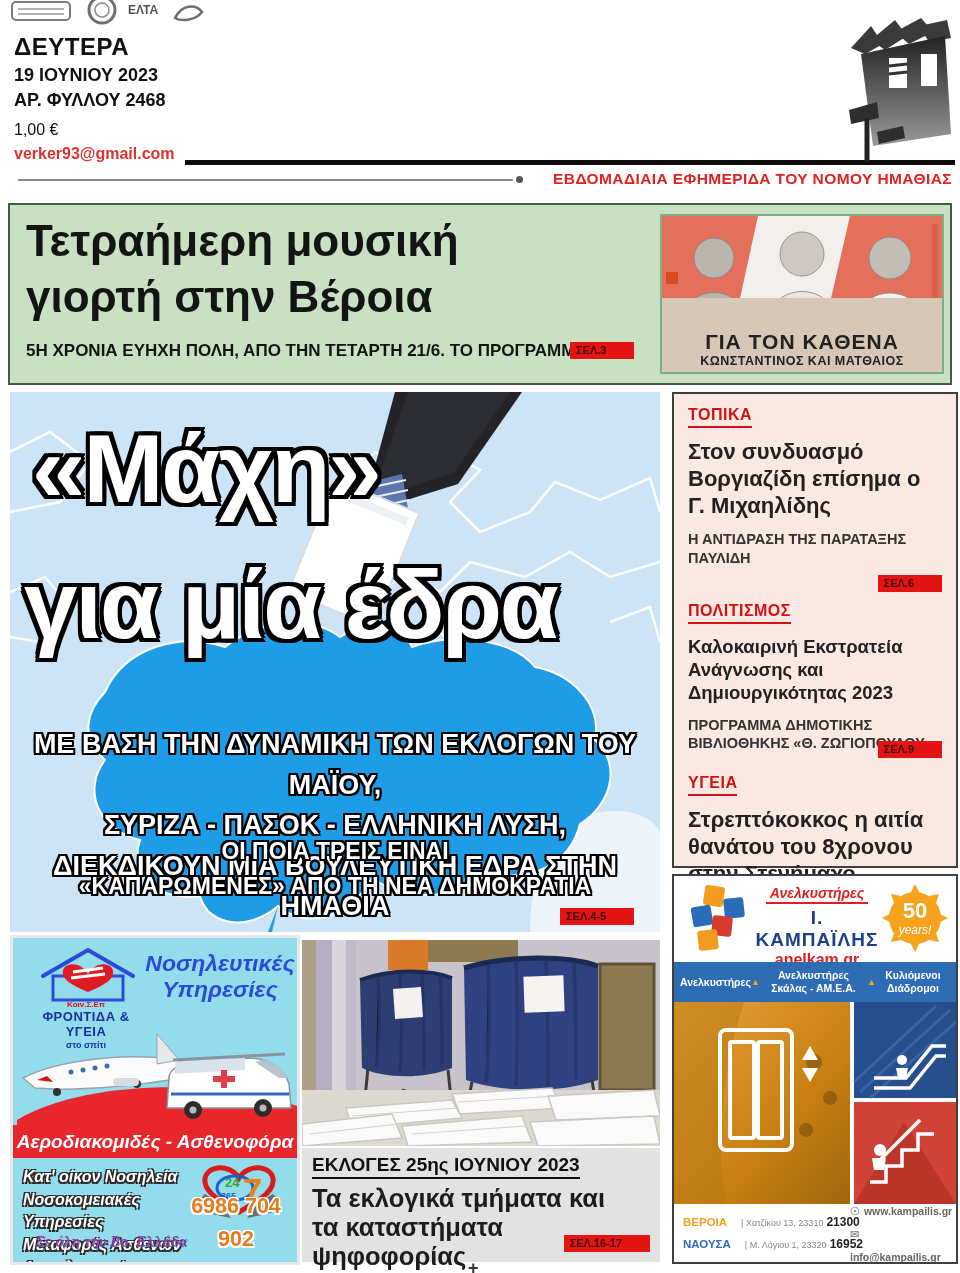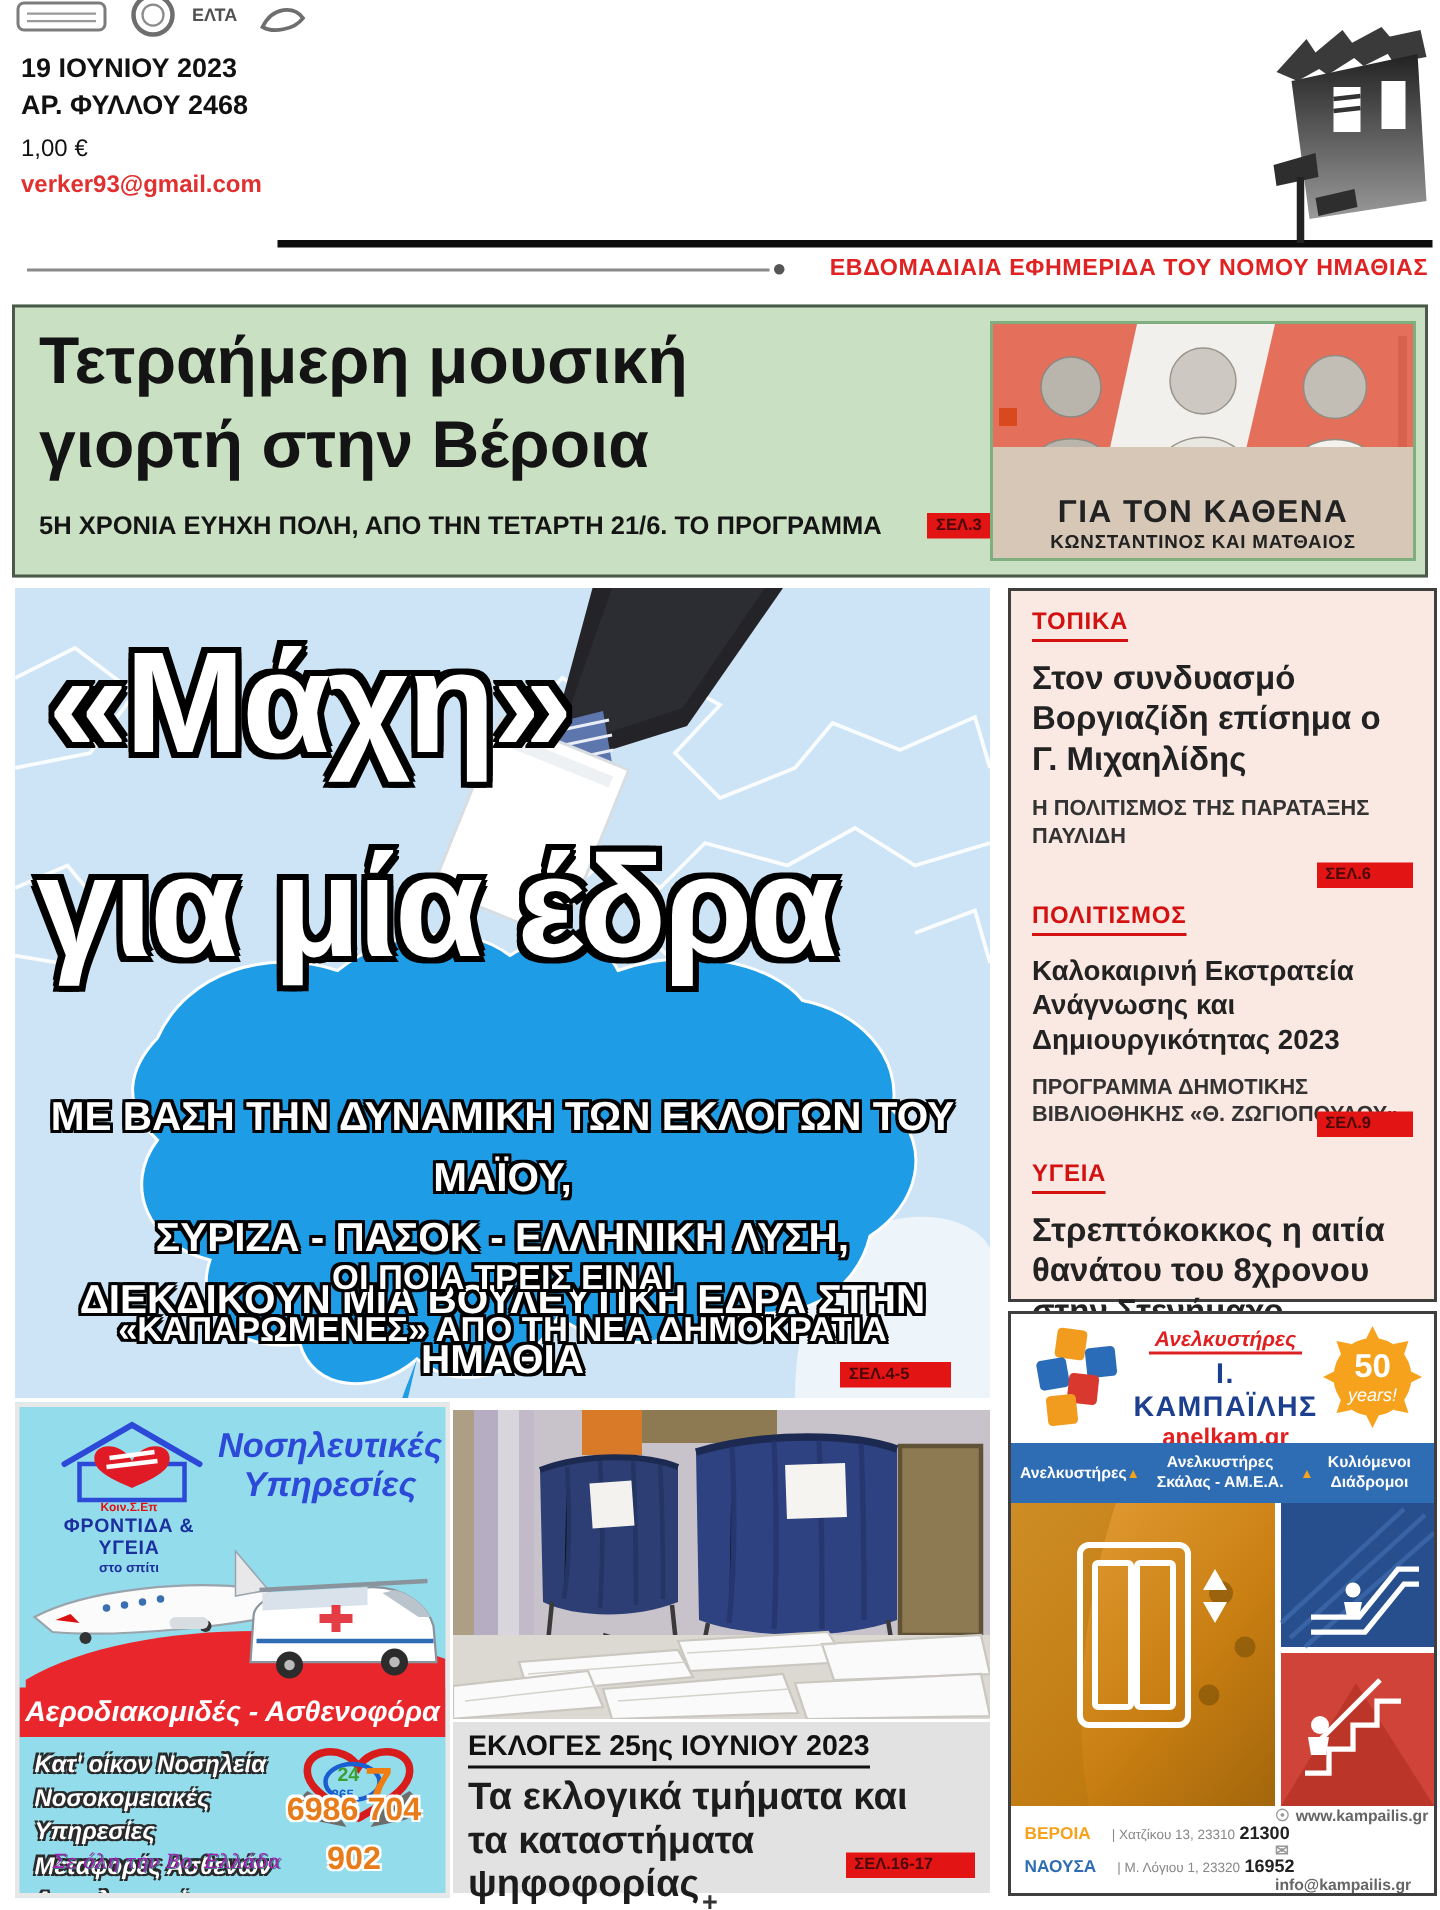--- a/index.html
+++ b/index.html
@@ -44,21 +44,21 @@
 
   
   .banner {
     left:8px; top:203px; width:944px; height:182px;
     background:#c9e0c3; border:2px solid #4a5a4a;
   }
   .banner-headline { position:absolute; left:16px; top:8px;
     font-size:44px; font-weight:bold; color:#141414; line-height:1.28; }
   .banner-kicker { position:absolute; left:16px; top:136px;
     font-size:17px; font-weight:bold; color:#141414; }
-  .banner-badge { position:absolute; left:560px; top:137px;margin-left:48px; }
+  .banner-badge { position:absolute; left:560px; top:137px; }
   .poster { position:absolute; left:650px; top:9px; width:284px; height:160px;
     background:#e4705b; border:2px solid #7fae7f; overflow:hidden; }
   .poster-band { position:absolute; left:0; bottom:0; width:100%; height:74px;
     background:#d6c7b6; }
   .poster-text { position:absolute; left:0; bottom:4px; width:100%; text-align:center;
     color:#222; font-weight:bold; line-height:1.05; }
   .poster-l1 { font-size:21px; letter-spacing:1px; }
   .poster-l2 { font-size:21px; letter-spacing:1px; }
   .poster-l3 { font-size:12.5px; margin-top:2px; letter-spacing:.5px; }
   .poster svg { position:absolute; left:0; top:0; }
@@ -169,20 +169,21 @@
       <line x1="8" y1="9" x2="54" y2="9" stroke="#888" stroke-width="1.5"></line>
       <line x1="8" y1="14" x2="54" y2="14" stroke="#888" stroke-width="1.5"></line>
       <circle cx="92" cy="10" r="13" fill="none" stroke="#555" stroke-width="3"></circle>
       <circle cx="92" cy="10" r="7" fill="none" stroke="#777" stroke-width="1.5"></circle>
       <text x="118" y="14" font-size="12" font-weight="bold" fill="#333">ΕΛΤΑ</text>
       <path d="M165,18 C172,4 186,4 192,12 C186,20 172,22 165,18 Z" fill="none" stroke="#555" stroke-width="2.5"></path>
     </svg>
   </div>
 
   <div class="abs info-block">
+    <div class="info-day">ΔΕΥΤΕΡΑ</div>
     <div class="info-date">19 ΙΟΥΝΙΟΥ 2023</div>
     <div class="info-issue">ΑΡ. ΦΥΛΛΟΥ 2468</div>
     <div class="info-price">1,00 €</div>
     <div class="info-email">verker93@gmail.com</div>
   </div>
 
   <div class="abs masthead-rule"></div>
 
   <div class="abs house-logo">
     <svg width="122" height="150" viewBox="0 0 122 150">
@@ -304,21 +305,21 @@
       <span>ΟΙ ΠΟΙΑ ΤΡΕΙΣ ΕΙΝΑΙ</span><br>
       <span>«ΚΑΠΑΡΩΜΕΝΕΣ» ΑΠΟ ΤΗ ΝΕΑ ΔΗΜΟΚΡΑΤΙΑ</span>
     </div>
     <span class="badge main-badge">ΣΕΛ.4-5</span>
   </div>
 
   <div class="abs sidebar">
     <div>
       <span class="sec-label">ΤΟΠΙΚΑ</span>
       <div class="sec-head-lg">Στον συνδυασμό Βοργιαζίδη επίσημα ο Γ. Μιχαηλίδης</div>
-      <div class="sec-sub">Η ΠΟΛΙΤΙΣΜΟΣ ΤΗΣ ΠΑΡΑΤΑΞΗΣ ΠΑΥΛΙΔΗ</div>
+      <div class="sec-sub">Η ΑΝΤΙΔΡΑΣΗ ΤΗΣ ΠΑΡΑΤΑΞΗΣ ΠΑΥΛΙΔΗ</div>
       <div class="sec-badge-row"><span class="badge">ΣΕΛ.6</span></div>
     </div>
 
     <div style="margin-top:10px;">
       <span class="sec-label">ΠΟΛΙΤΙΣΜΟΣ</span>
       <div class="sec-head-md">Καλοκαιρινή Εκστρατεία Ανάγνωσης και Δημιουργικότητας 2023</div>
       <div class="sec-sub">ΠΡΟΓΡΑΜΜΑ ΔΗΜΟΤΙΚΗΣ ΒΙΒΛΙΟΘΗΚΗΣ «Θ. ΖΩΓΙΟΠΟΥΛΟΥ»</div>
       <div class="sec-badge-row" style="margin-top:-14px;"><span class="badge">ΣΕΛ.9</span></div>
     </div>
 

